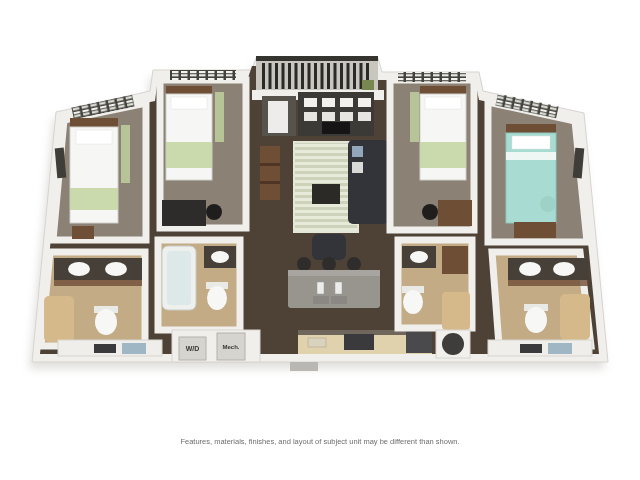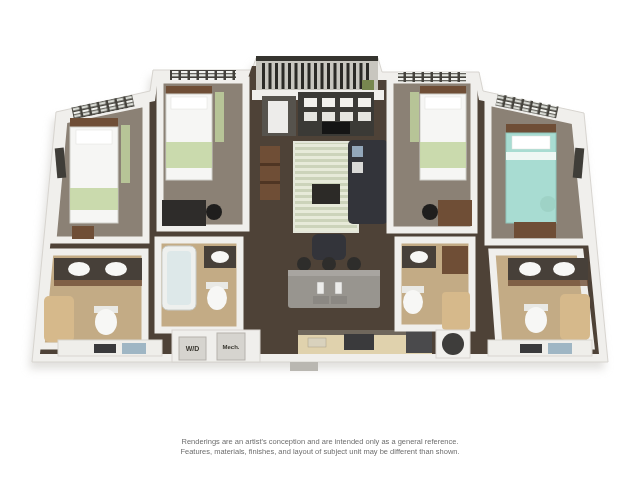--- a/index.html
+++ b/index.html
@@ -242,16 +242,15 @@
   </g>
 
   <g>
     <rect x="488" y="340" width="104" height="16" fill="#efeeea" stroke="#d8d5d0" stroke-width="1"></rect>
     <rect x="520" y="344" width="22" height="9" fill="#3a3a3c"></rect>
     <rect x="548" y="343" width="24" height="11" fill="#9fb6c4"></rect>
   </g>
 </svg>
 
 <div class="disclaimer">
-  <p>Renderings are an artist's conception and are intended only as a general reference.</p>
   <p>Features, materials, finishes, and layout of subject unit may be different than shown.</p>
 </div>
 </div>
 
 </body></html>

